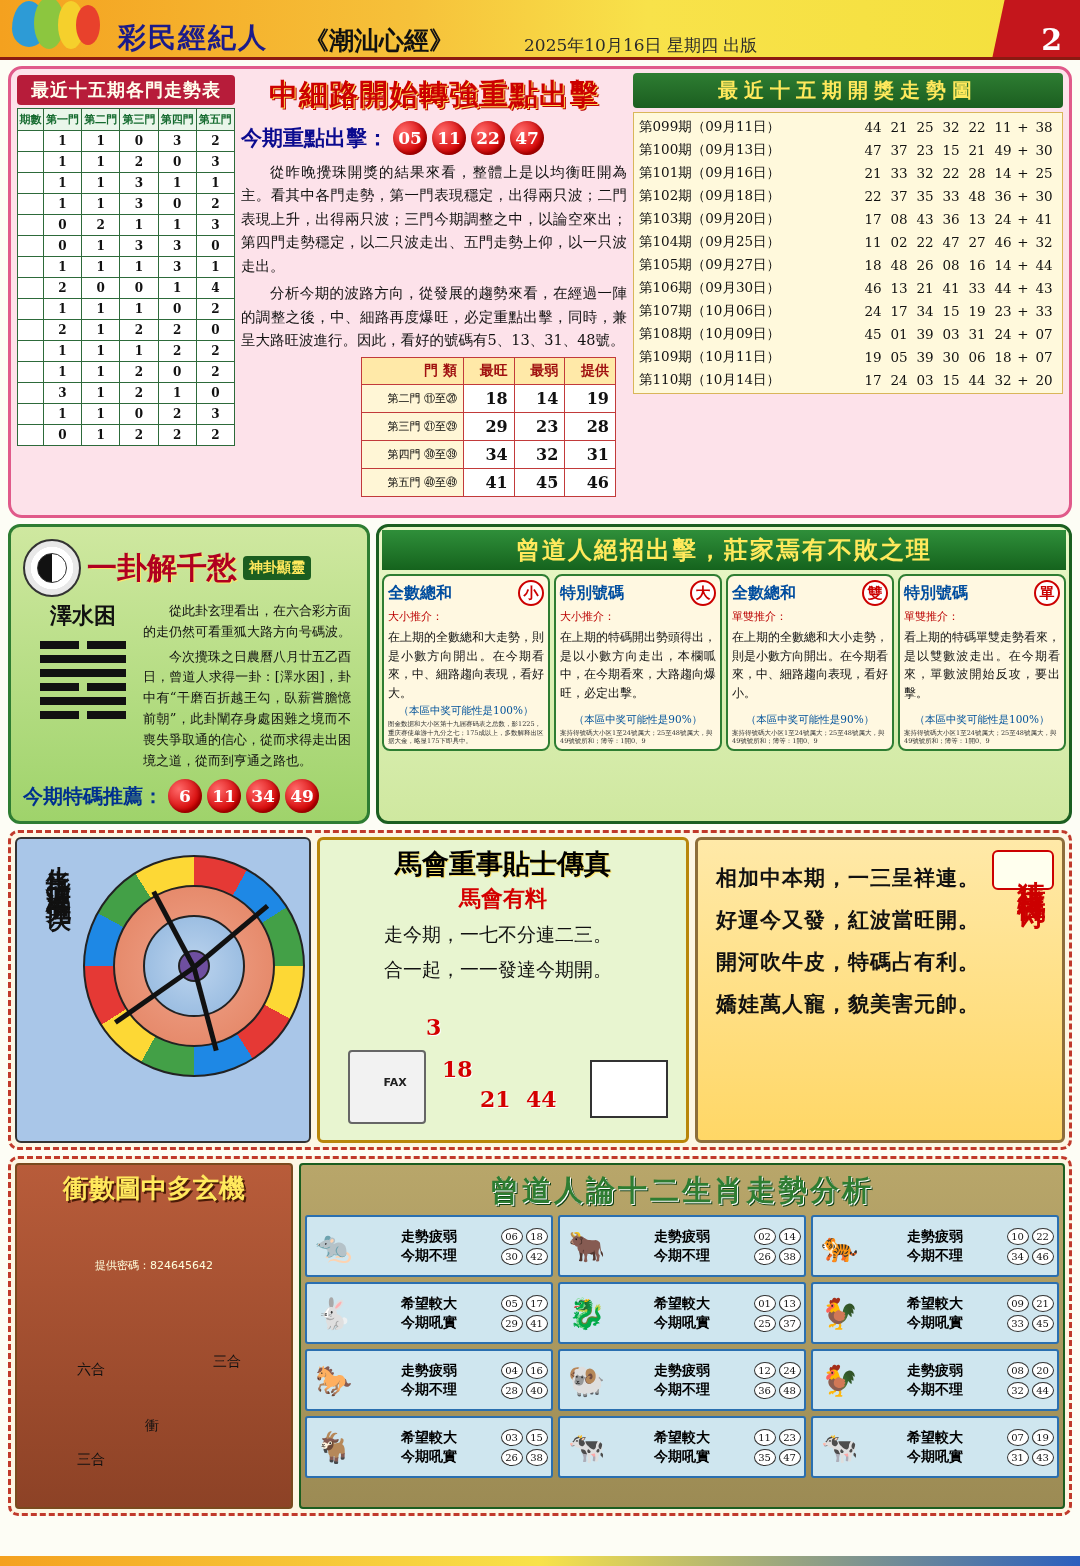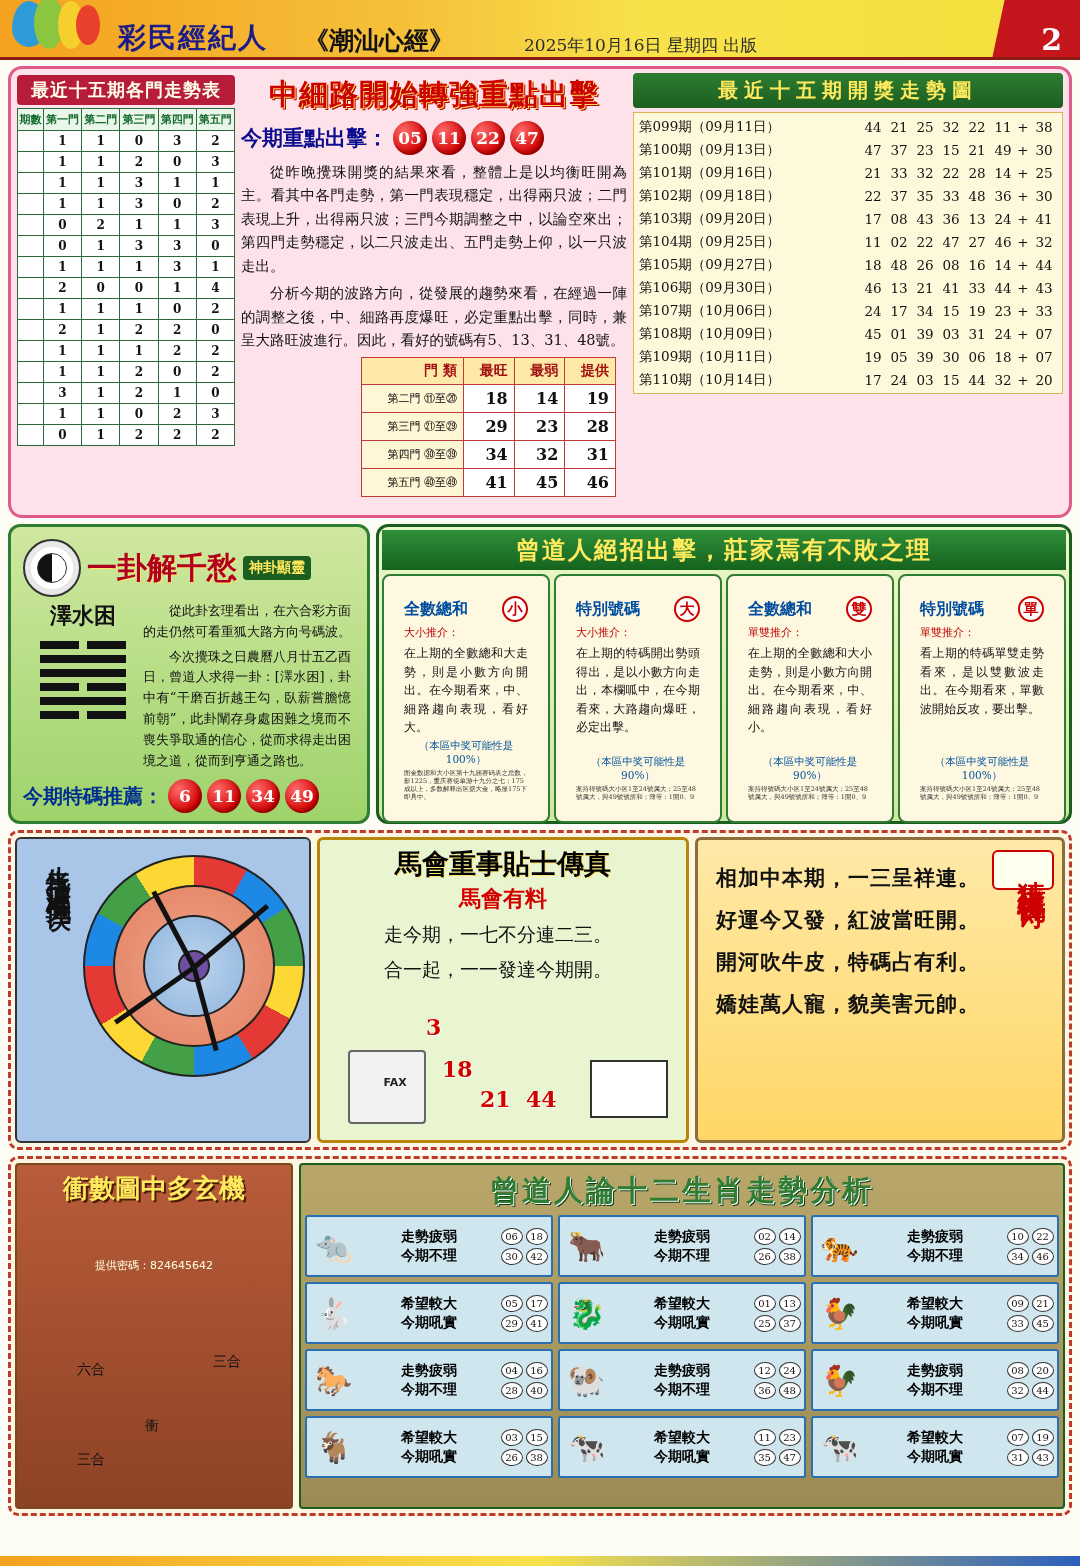--- a/index.html
+++ b/index.html
@@ -211,21 +211,21 @@
   .tips { flex:1; border:3px solid #1b5e20; border-radius:12px;
     background: linear-gradient(180deg,#eaf7c8,#cfe8a0); padding:3px; }
   .tips-title {
     background: linear-gradient(180deg,#2f8f3a,#15631d);
     color:#ffe95c; font-weight:bold; font-size:24px; text-align:center;
     padding:4px 0; border-radius:0; letter-spacing:2px;
     font-family:"DejaVu Serif","Liberation Serif",serif;
   }
   .tip-grid { display:flex; gap:4px; margin-top:4px; }
   .tip-card { flex:1; background:#fff8e1; border:2px solid #2e7d32; border-radius:8px;
-    padding:20px; display:flex; flex-direction:column; }
+    padding:4px; display:flex; flex-direction:column; }
   .tip-head { display:flex; align-items:center; justify-content:space-between; }
   .tip-head .t { font-family:"DejaVu Serif","Liberation Serif",serif;
     font-size:16px; font-weight:bold; color:#004d9f; }
   .tip-head .k { width:26px;height:26px;border-radius:50%;border:2px solid #c00;
     color:#c00; font-weight:bold; font-size:15px; display:flex;align-items:center;justify-content:center;
     font-family:"DejaVu Serif","Liberation Serif",serif; background:#fff;}
   .tip-sub { font-size:11px; color:#b00; margin-top:3px; font-family:"DejaVu Serif","Liberation Serif",serif;}
   .tip-body { font-family:"DejaVu Serif","Liberation Serif",serif;
     font-size:12px; line-height:1.55; color:#111; text-align:justify; margin-top:4px; flex:1;}
   .tip-note { font-size:10.5px; color:#00529b; text-align:center; margin-top:2px;

